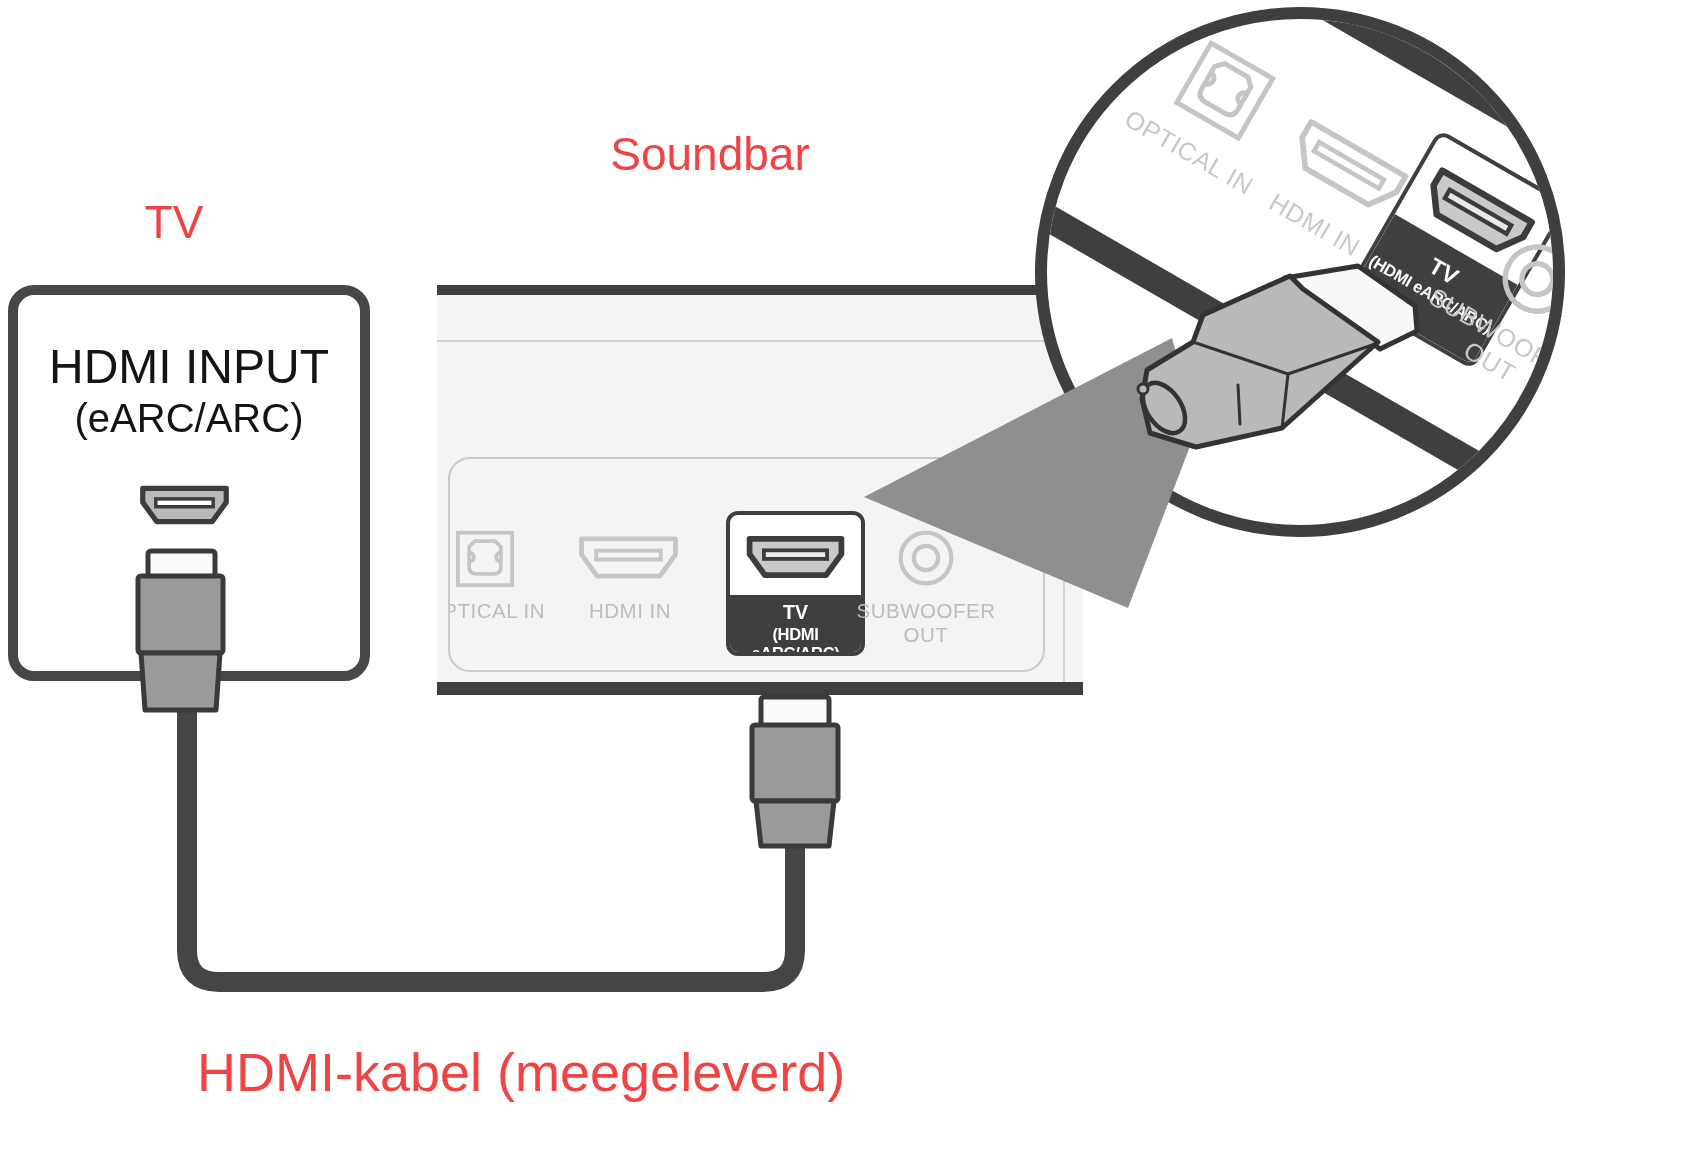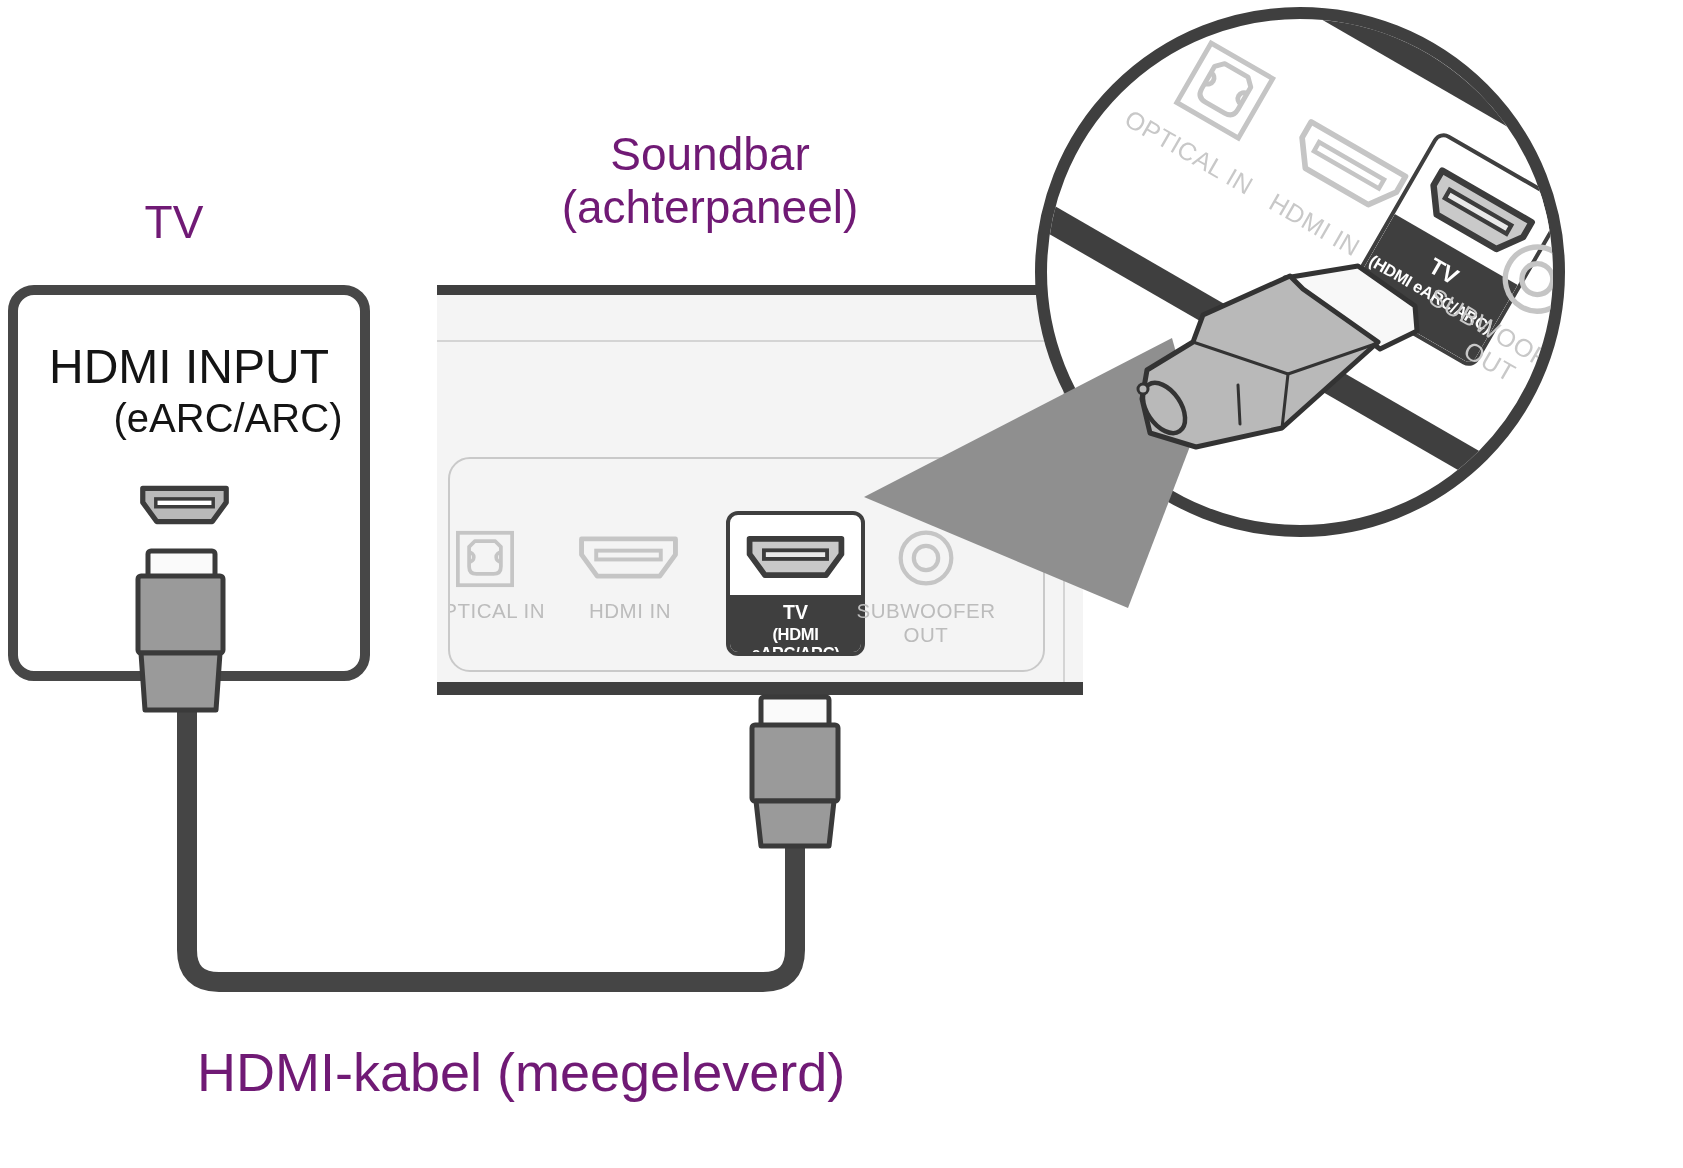--- a/index.html
+++ b/index.html
@@ -3,33 +3,33 @@
 <meta charset="utf-8">
 <style>
   html,body { margin:0; padding:0; background:#ffffff; }
   .canvas {
     position:relative; width:1683px; height:1168px; background:#ffffff;
     font-family:"Liberation Sans", sans-serif; overflow:hidden; color:#141414;
   }
   .abs { position:absolute; }
 
   
-  .big-label { font-size:46px; color:#701a75; line-height:53px; }
+  .big-label { font-size:46px; color:#ef4444; line-height:53px; }
   .tv-label       { left:74px;  top:196px; width:200px; text-align:center; }
   .soundbar-label { left:460px; top:128px; width:500px; text-align:center; }
   .cable-label    { left:197px; top:1046px; width:700px; font-size:54px; }
 
   
   .tv-box {
     left:8px; top:285px; width:362px; height:396px;
     border:10px solid #474747; border-radius:26px; background:#ffffff;
     box-sizing:border-box;
   }
   .tvbox-line1 { left:0; top:44px; width:342px; font-size:48px; text-align:center; }
-  .tvbox-line2 { left:0; top:101px; width:342px; font-size:40px; text-align:center;padding-left:39px; }
+  .tvbox-line2 { left:0; top:101px; width:342px; font-size:40px; text-align:center; }
   .tvbox-port  { left:118px; top:190px; }
 
   
   .panel { left:437px; top:285px; width:646px; height:410px; background:#f4f4f4; }
   .panel-bar-top    { left:0; top:0; width:646px; height:10px; background:#3f3f3f; }
   .panel-bar-bottom { left:0; top:397px; width:646px; height:13px; background:#3f3f3f; }
   .panel-hline { left:0; top:55px; width:646px; height:2px; background:#d4d4d4; }
   .panel-vline { left:626px; top:57px; width:2px; height:340px; background:#d4d4d4; }
   .panel-recess {
     left:11px; top:172px; width:593px; height:211px;
@@ -89,21 +89,20 @@
   .layer { left:0; top:0; width:1683px; height:1168px; pointer-events:none; }
 </style>
 </head>
 <body>
 
 <div class="canvas">
 
   <div class="abs big-label tv-label">TV</div>
   <div class="abs big-label soundbar-label">
     <div>Soundbar</div>
-    <div>(achterpaneel)</div>
   </div>
   <div class="abs big-label cable-label">HDMI-kabel (meegeleverd)</div>
 
   <div class="abs tv-box">
     <div class="abs tvbox-line1">HDMI INPUT</div>
     <div class="abs tvbox-line2">(eARC/ARC)</div>
     <svg class="abs tvbox-port" width="97" height="40" viewBox="0 0 104 46">
       <polygon points="4,4 100,4 100,20 84,42 20,42 4,20" fill="#b9b9b9" stroke="#3c3c3c" stroke-width="6" stroke-linejoin="round"></polygon>
       <rect x="19" y="16" width="66" height="9" fill="#ffffff" stroke="#3c3c3c" stroke-width="4"></rect>
     </svg>

